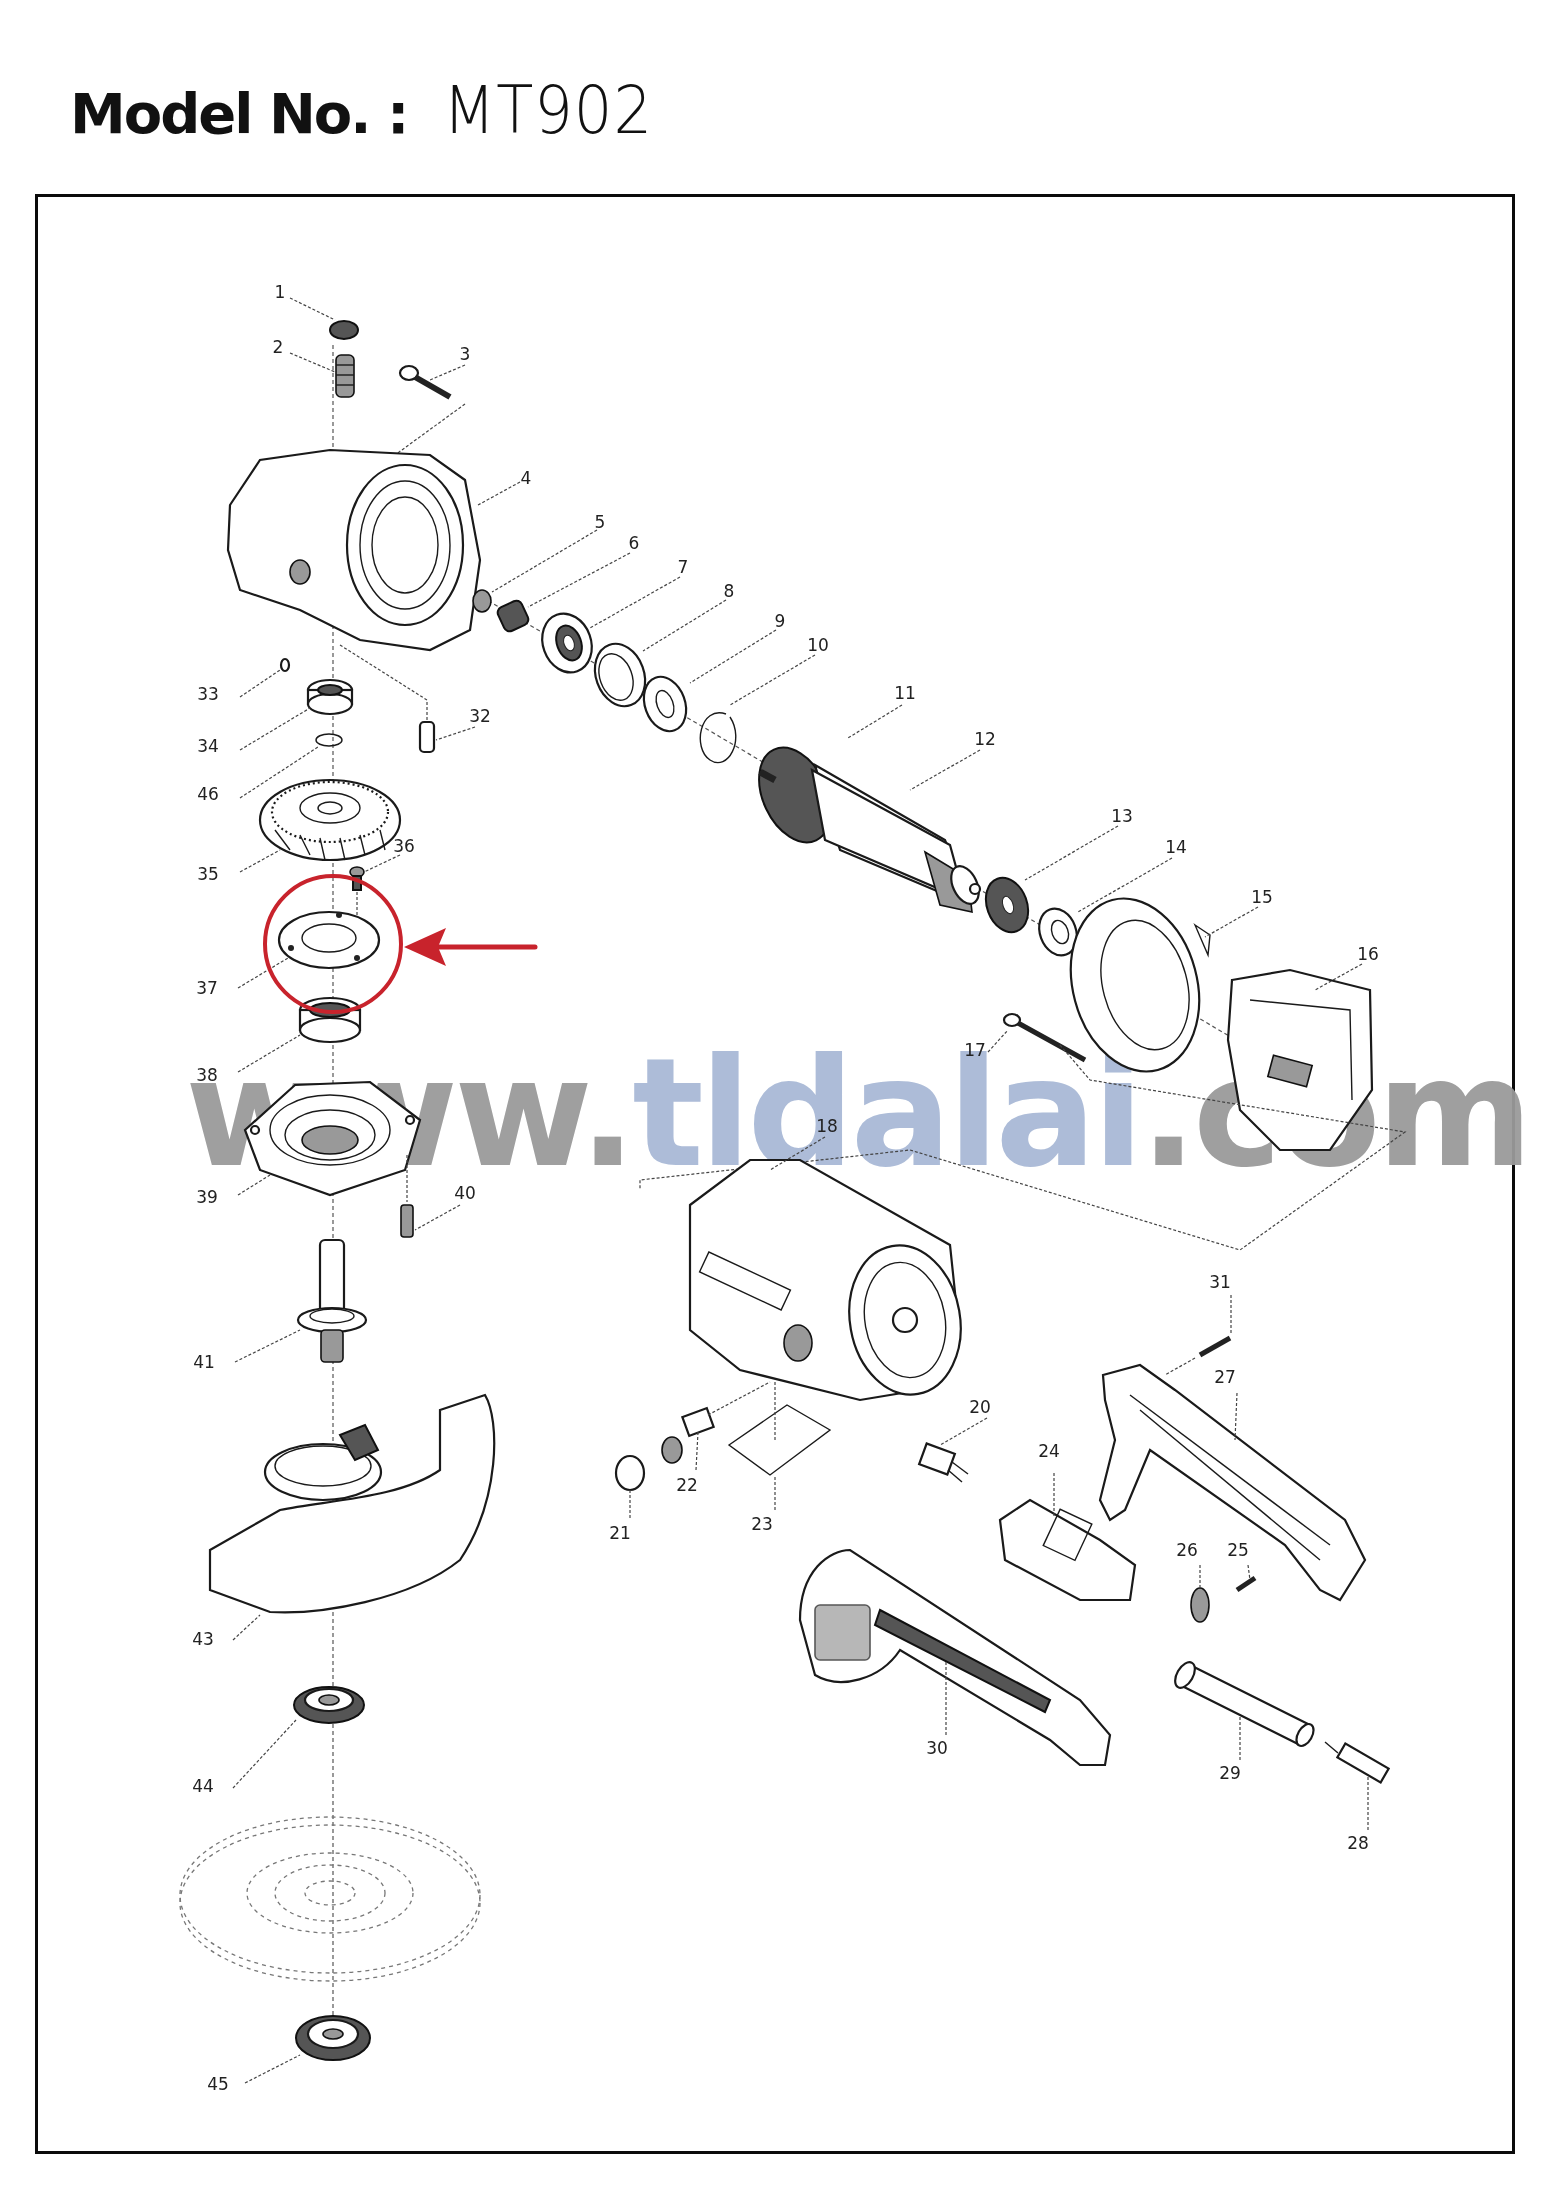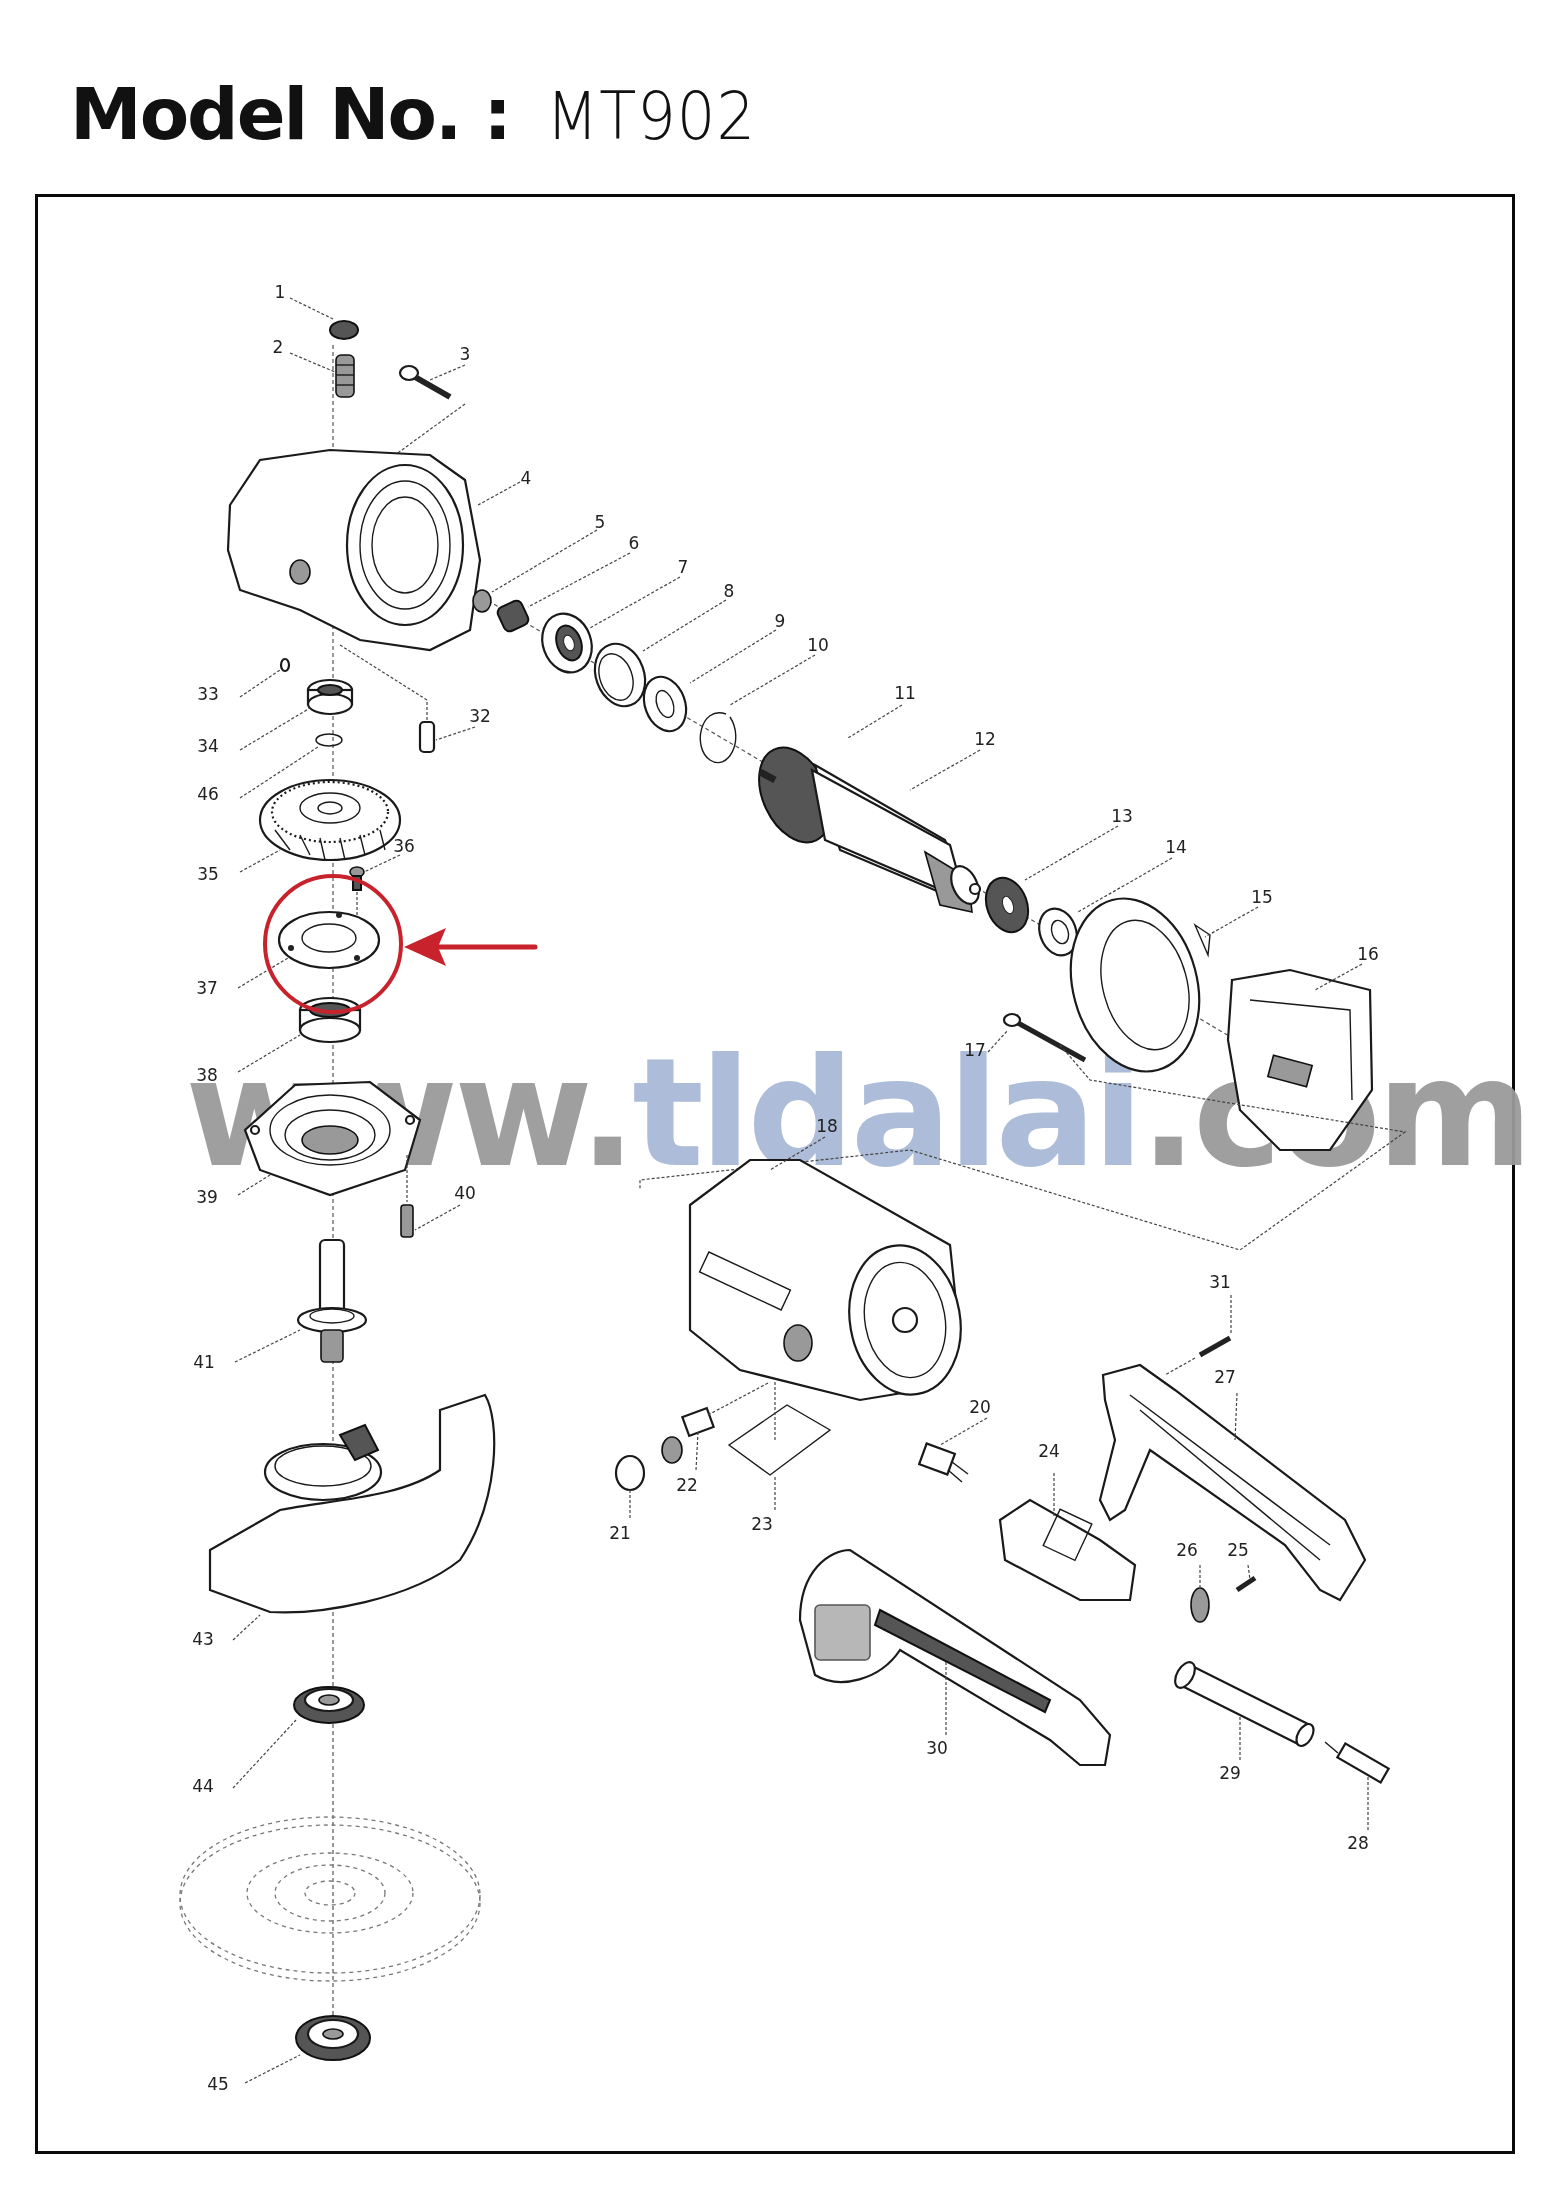--- a/index.html
+++ b/index.html
@@ -1,18 +1,18 @@
 <!DOCTYPE html>
 <html><head>
   <meta charset="utf-8">
   <style>
     html, body { margin: 0; padding: 0; background: #ffffff; }
     body { width: 1551px; height: 2194px; position: relative; overflow: hidden; font-family: "DejaVu Sans", sans-serif; }
     .title { position: absolute; left: 70px; top: 72px; height: 90px; display: flex; align-items: baseline; white-space: nowrap; }
-    .title-label { font-family: "DejaVu Sans", sans-serif; font-weight: bold; font-size: 72px; color: #111; letter-spacing: -2px; }
+    .title-label { font-family: "DejaVu Sans", sans-serif; font-weight: bold; font-size: 56px; color: #111; letter-spacing: -2px; }
     .title-value { font-family: "DejaVu Sans", sans-serif; font-weight: 200; font-size: 66px; color: #111; margin-left: 36px; letter-spacing: 1px; -webkit-text-stroke: 0px; font-stretch: condensed; transform: scaleX(0.92); transform-origin: left; }
     .frame { position: absolute; left: 35px; top: 194px; width: 1480px; height: 1960px; border: 3px solid #0a0a0a; box-sizing: border-box; }
     svg.diagram { position: absolute; left: 0; top: 0; width: 1551px; height: 2194px; }
     .lbl { font-family: "DejaVu Sans", sans-serif; font-size: 17px; fill: #222; }
     .lead { stroke: #444; stroke-width: 1.2; stroke-dasharray: 3 2; fill: none; }
     .axis { stroke: #555; stroke-width: 1.2; stroke-dasharray: 4 3; fill: none; }
     .part { stroke: #1a1a1a; stroke-width: 2.2; fill: #fff; }
     .part-thin { stroke: #1a1a1a; stroke-width: 1.4; fill: none; }
     .part-dark { stroke: #111; stroke-width: 2; fill: #555; }
     .part-mid { stroke: #111; stroke-width: 1.6; fill: #999; }

